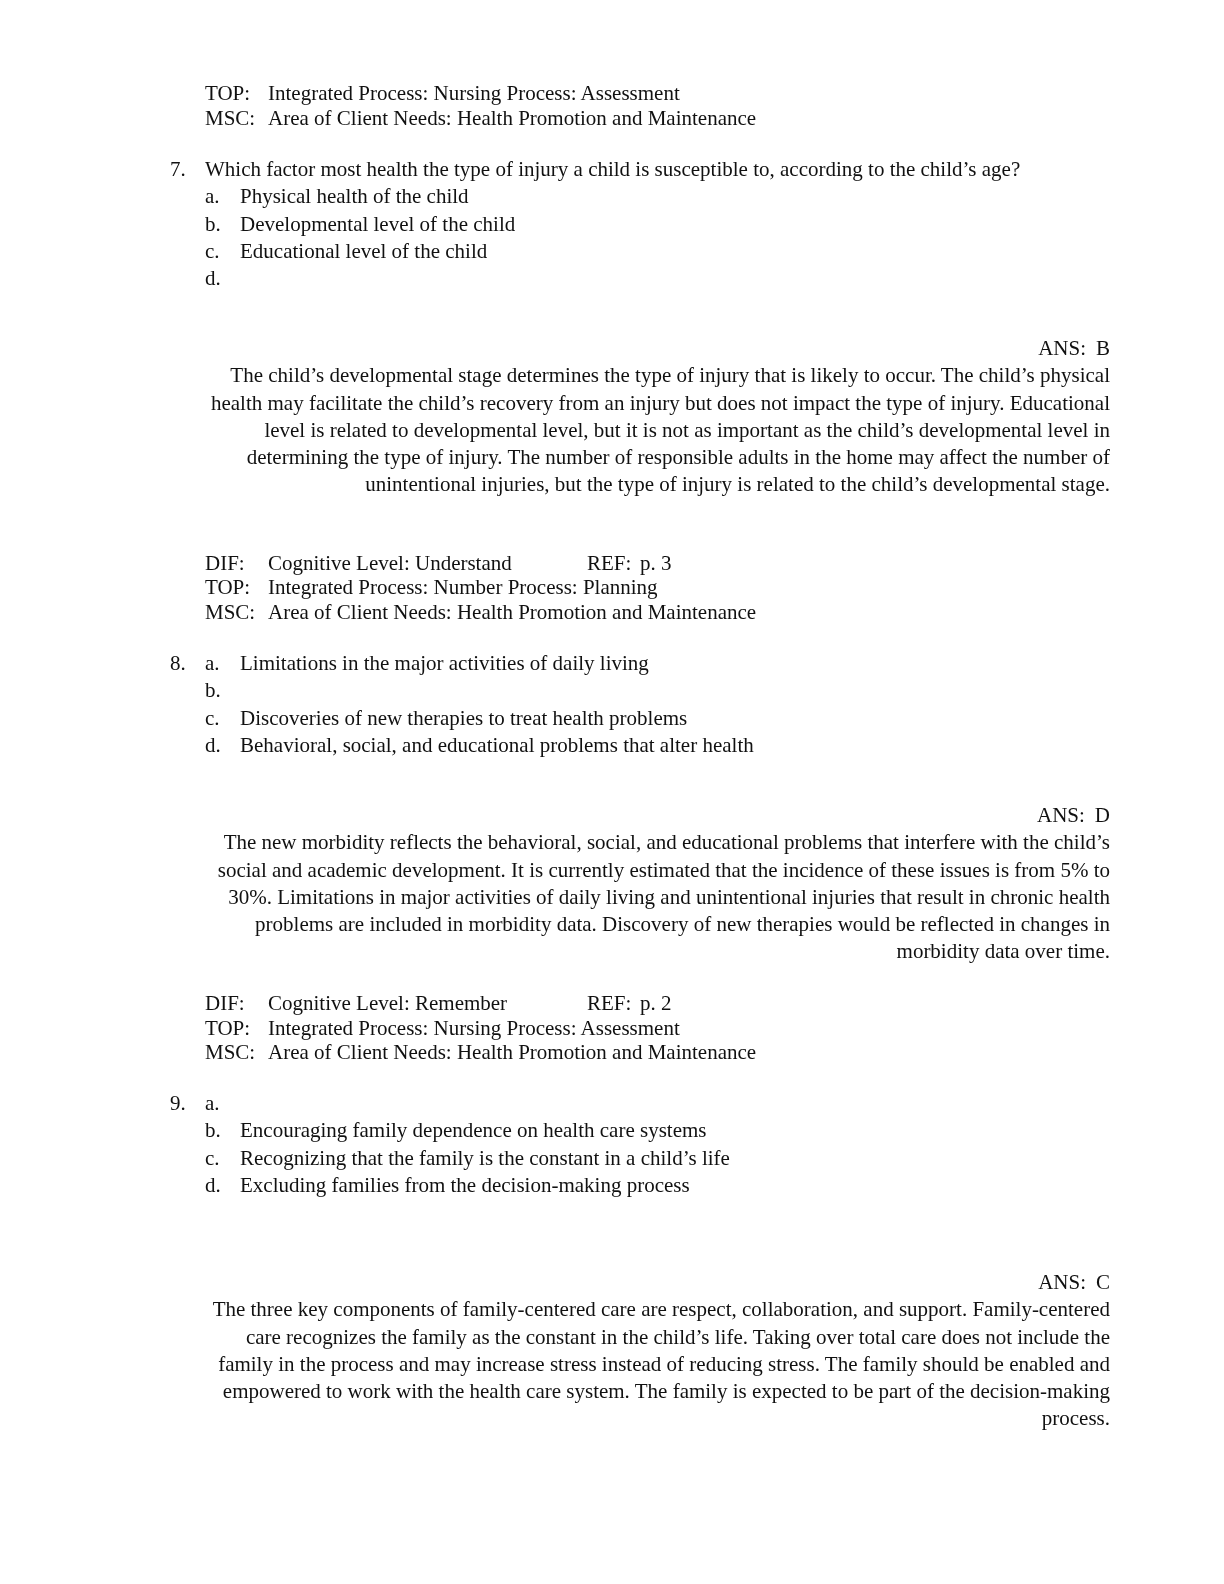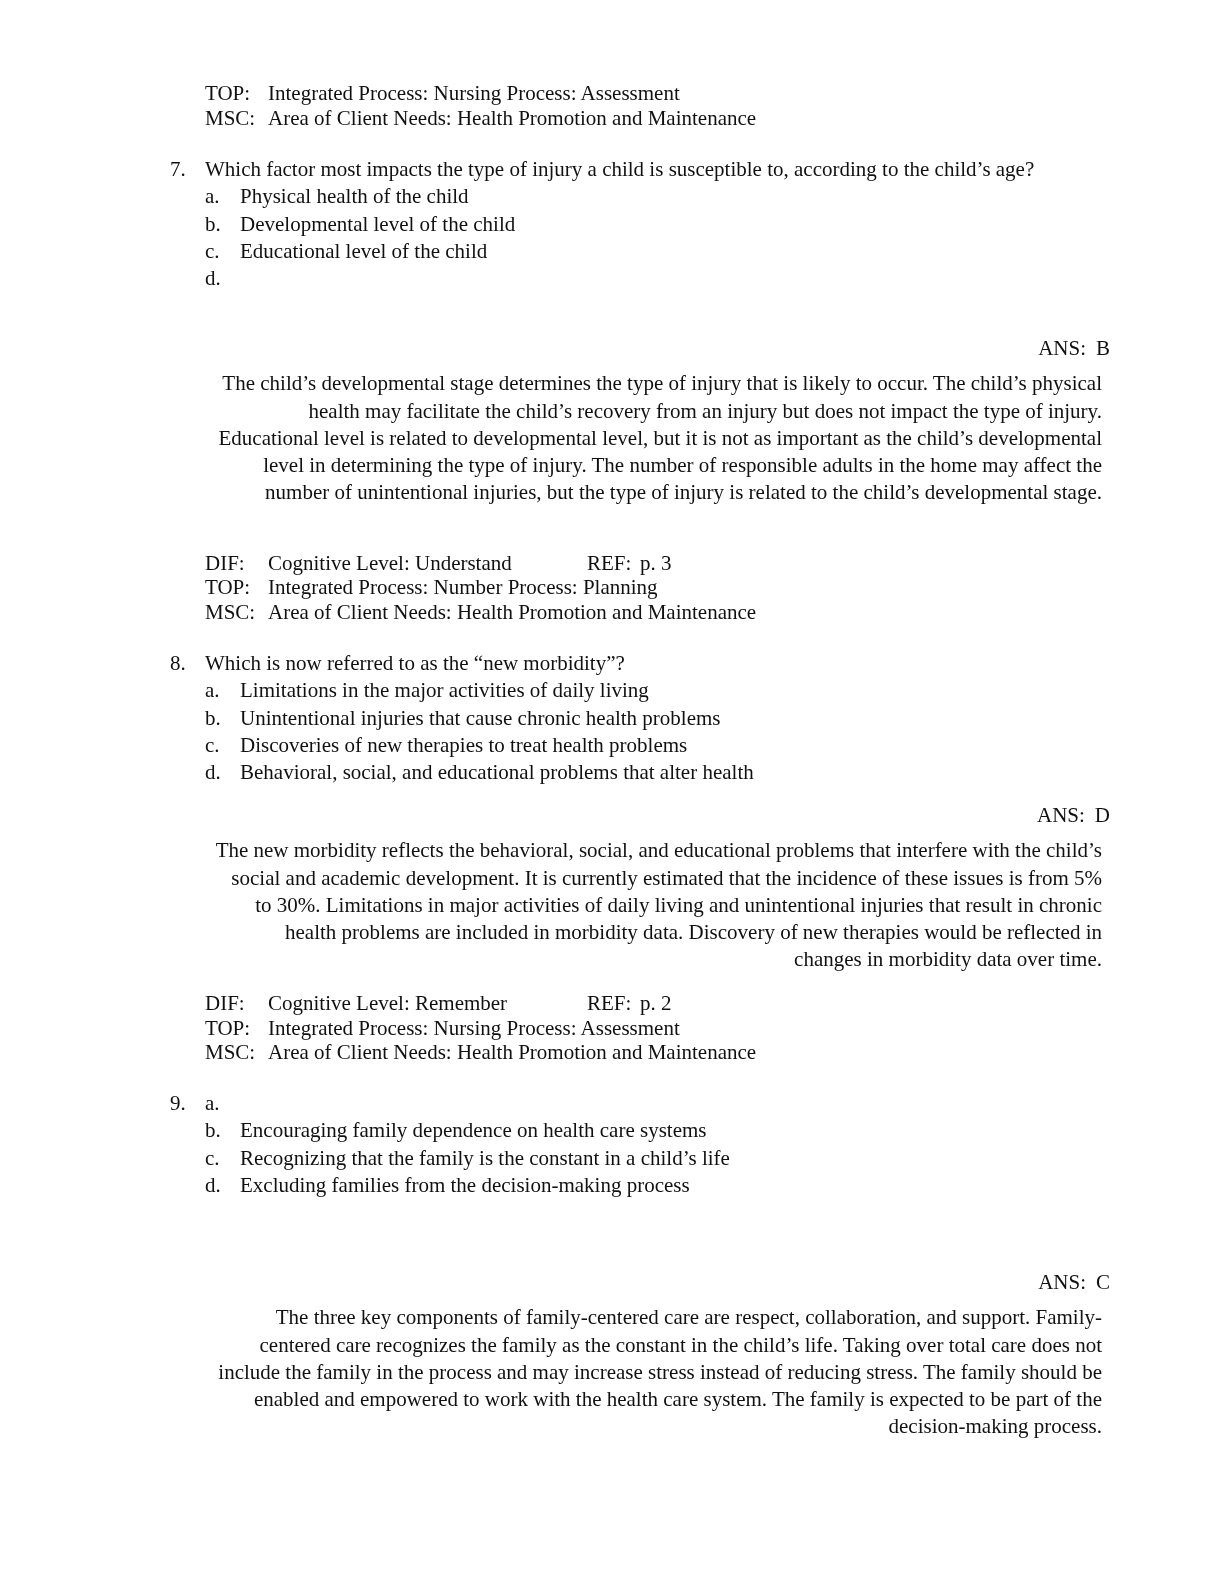--- a/index.html
+++ b/index.html
@@ -16,37 +16,37 @@
     .question { position: absolute; left: 170px; width: 940px; }
     .q-num { position: absolute; left: 0; top: 0; }
     .q-text { margin-left: 35px; width: 905px; }
     .options { margin-left: 35px; }
     .opt { position: relative; height: 27.3px; white-space: nowrap; }
     .opt .letter { position: absolute; left: 0; }
     .opt .otext { position: absolute; left: 35px; }
     .ans-block { position: absolute; left: 205px; width: 905px; text-align: right; }
     .ans-label { white-space: nowrap; }
     .ans-label .k { margin-right: 10px; }
-    .rationale { margin: 8px; }
+    .rationale { margin: 0; }
   </style>
 </head>
 <body>
 
 <div class="page">
 
   <div class="meta-row" style="top:71px;">
     <span class="key">TOP:</span><span>Integrated Process: Nursing Process: Assessment</span>
   </div>
   <div class="meta-row" style="top:96px;">
     <span class="key">MSC:</span><span>Area of Client Needs: Health Promotion and Maintenance</span>
   </div>
 
   <div class="question" style="top:147px;">
     <span class="q-num">7.</span>
-    <div class="q-text">Which factor most impacts the type of injury a child is susceptible to, according to the child’s age?</div>
+    <div class="q-text">Which factor most health the type of injury a child is susceptible to, according to the child’s age?</div>
     <div class="options">
       <div class="opt">
           <span class="letter">a.</span>
           <span class="otext">Physical health of the child</span>
         </div>
       <div class="opt">
           <span class="letter">b.</span>
           <span class="otext">Developmental level of the child</span>
         </div>
       <div class="opt">
@@ -68,29 +68,27 @@
   </div>
   <div class="meta-row" style="top:565px;">
     <span class="key">TOP:</span><span>Integrated Process: Number Process: Planning</span>
   </div>
   <div class="meta-row" style="top:590px;">
     <span class="key">MSC:</span><span>Area of Client Needs: Health Promotion and Maintenance</span>
   </div>
 
   <div class="question" style="top:641px;">
     <span class="q-num">8.</span>
-    <div class="q-text">Which is now referred to as the “new morbidity”?</div>
     <div class="options">
       <div class="opt">
           <span class="letter">a.</span>
           <span class="otext">Limitations in the major activities of daily living</span>
         </div>
       <div class="opt">
           <span class="letter">b.</span>
-          <span class="otext">Unintentional injuries that cause chronic health problems</span>
         </div>
       <div class="opt">
           <span class="letter">c.</span>
           <span class="otext">Discoveries of new therapies to treat health problems</span>
         </div>
       <div class="opt">
           <span class="letter">d.</span>
           <span class="otext">Behavioral, social, and educational problems that alter health</span>
         </div>
     </div>

